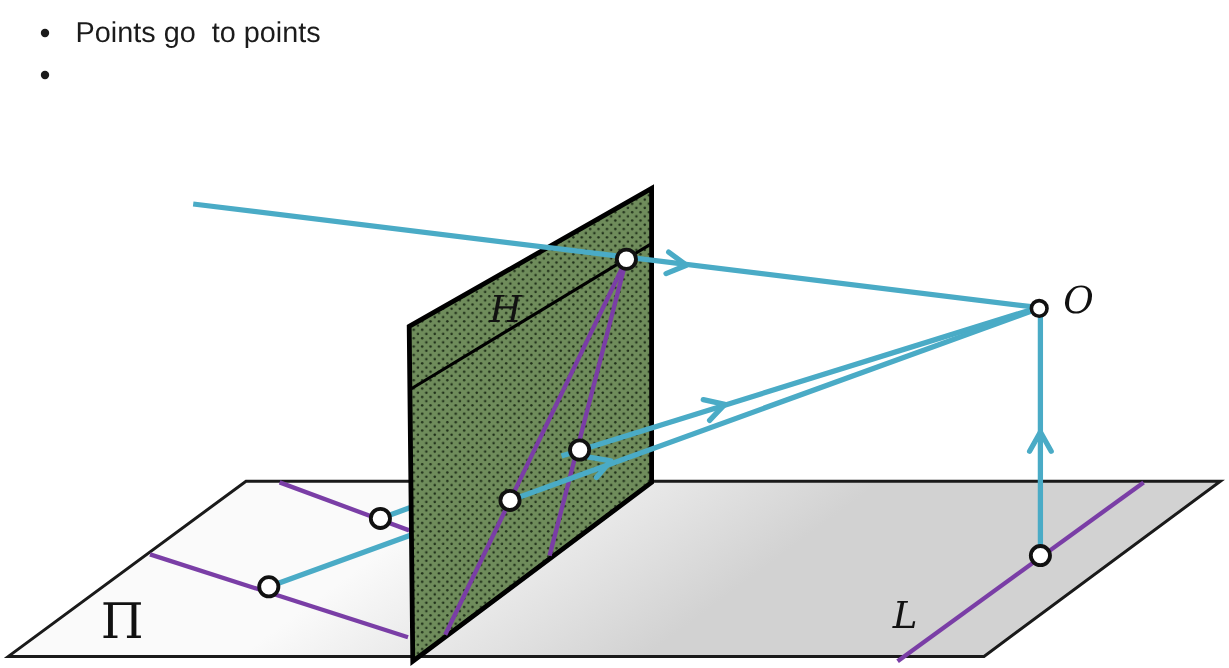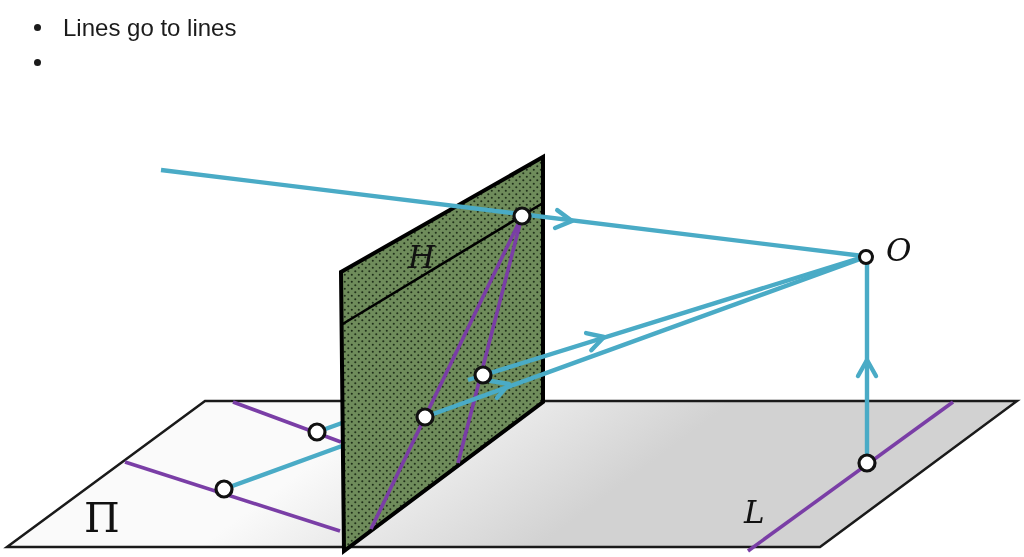--- a/index.html
+++ b/index.html
@@ -21,21 +21,21 @@
   .lbl-upright{ font-family:"DejaVu Serif", serif; font-size:41px; fill:#111; }
 </style>
 </head>
 <body>
 
 <div class="stage">
 
   <ul class="bullets">
     <li class="bullet-row">
       <span class="bullet-dot"></span>
-      <span class="bullet-label">Lines go to lines</span>
+      <span class="bullet-label">Points go  to points</span>
     </li>
     <li class="bullet-row">
       <span class="bullet-dot"></span>
     </li>
   </ul>
 
   <svg width="1024" height="557" viewBox="0 0 1024 557">
     <defs>
       <linearGradient id="gndGrad" gradientUnits="userSpaceOnUse" x1="400" y1="398" x2="520" y2="560">
         <stop offset="0" stop-color="#fafafa"></stop>

